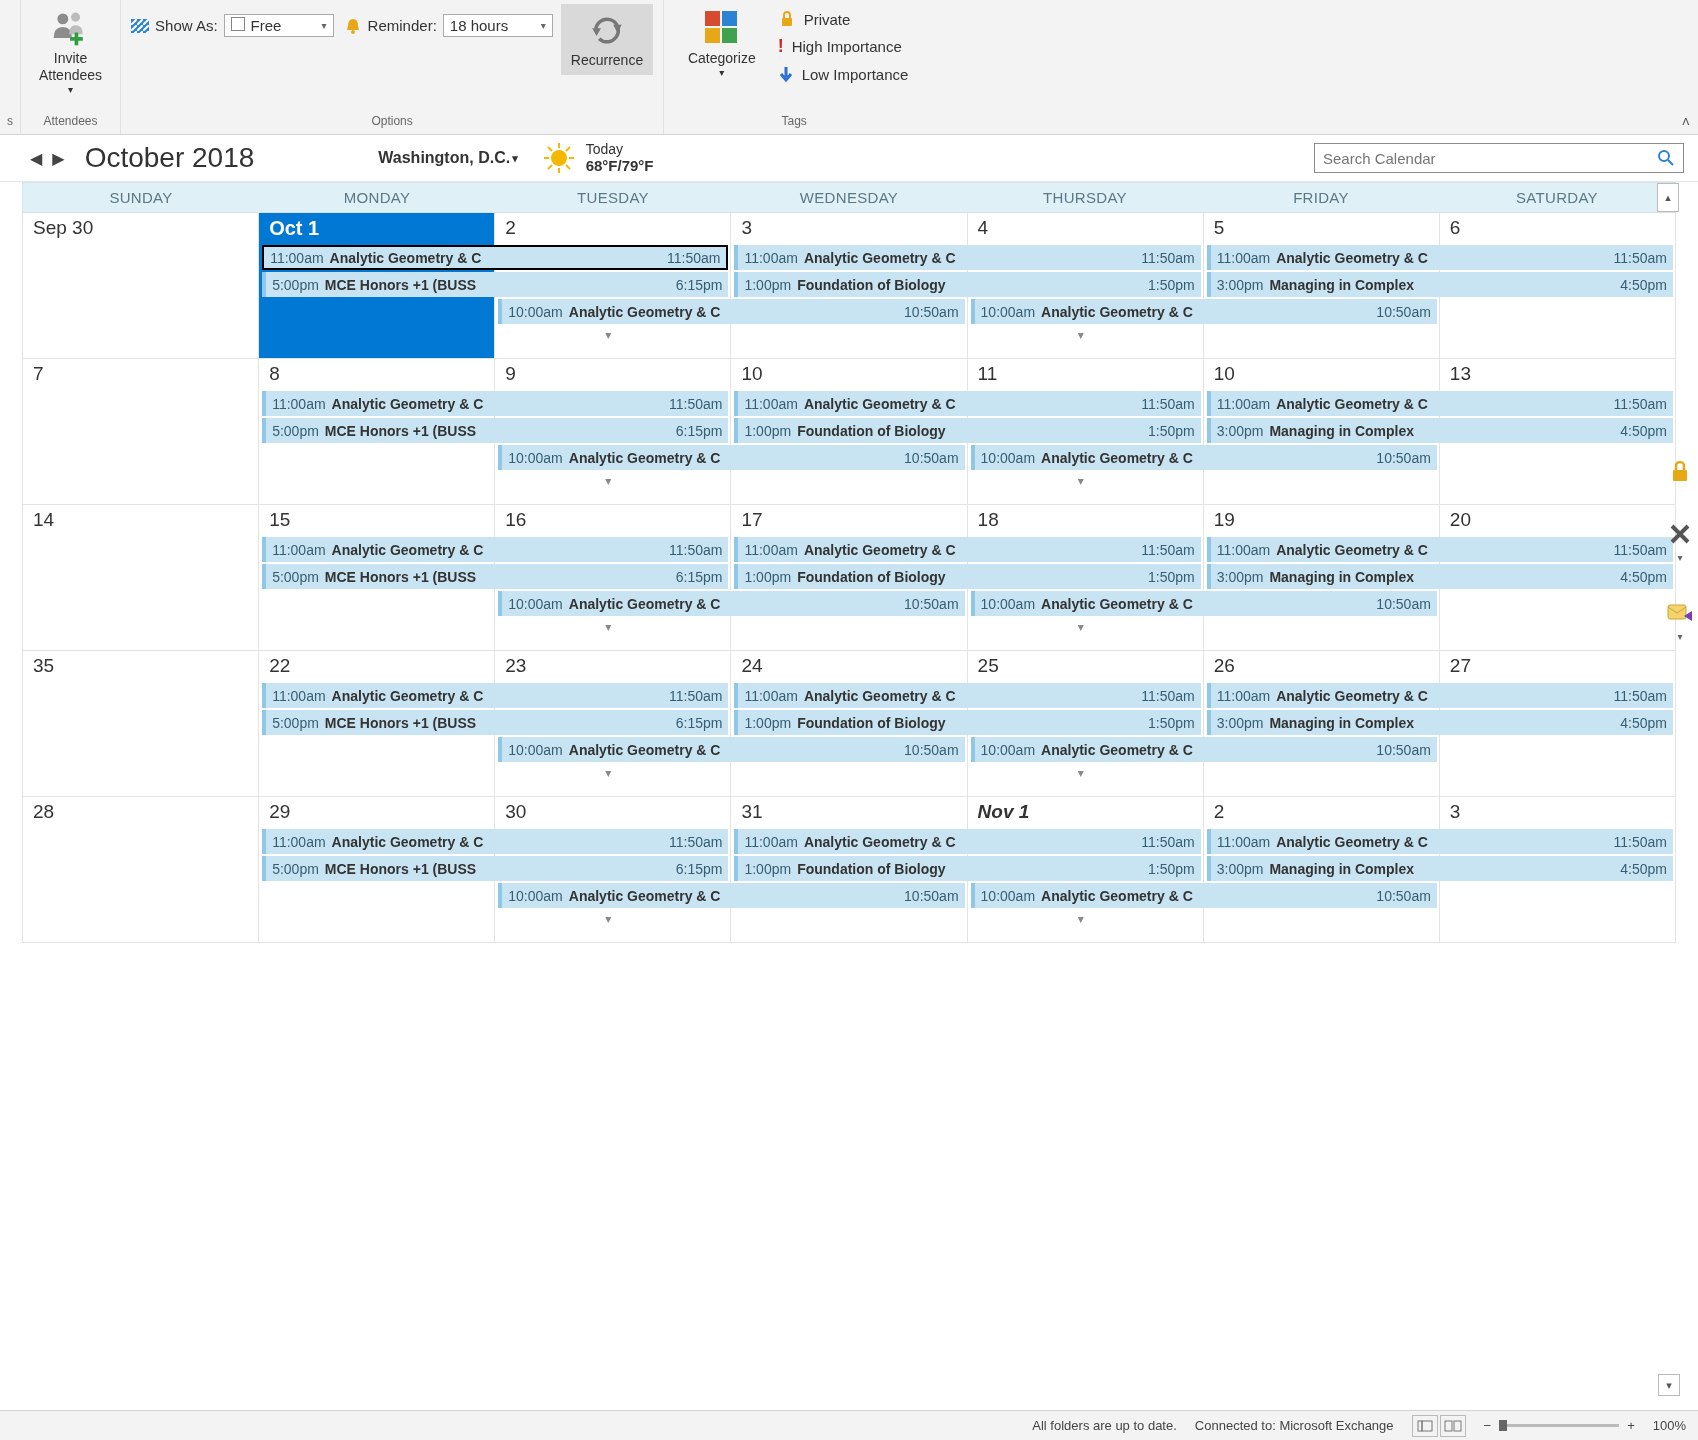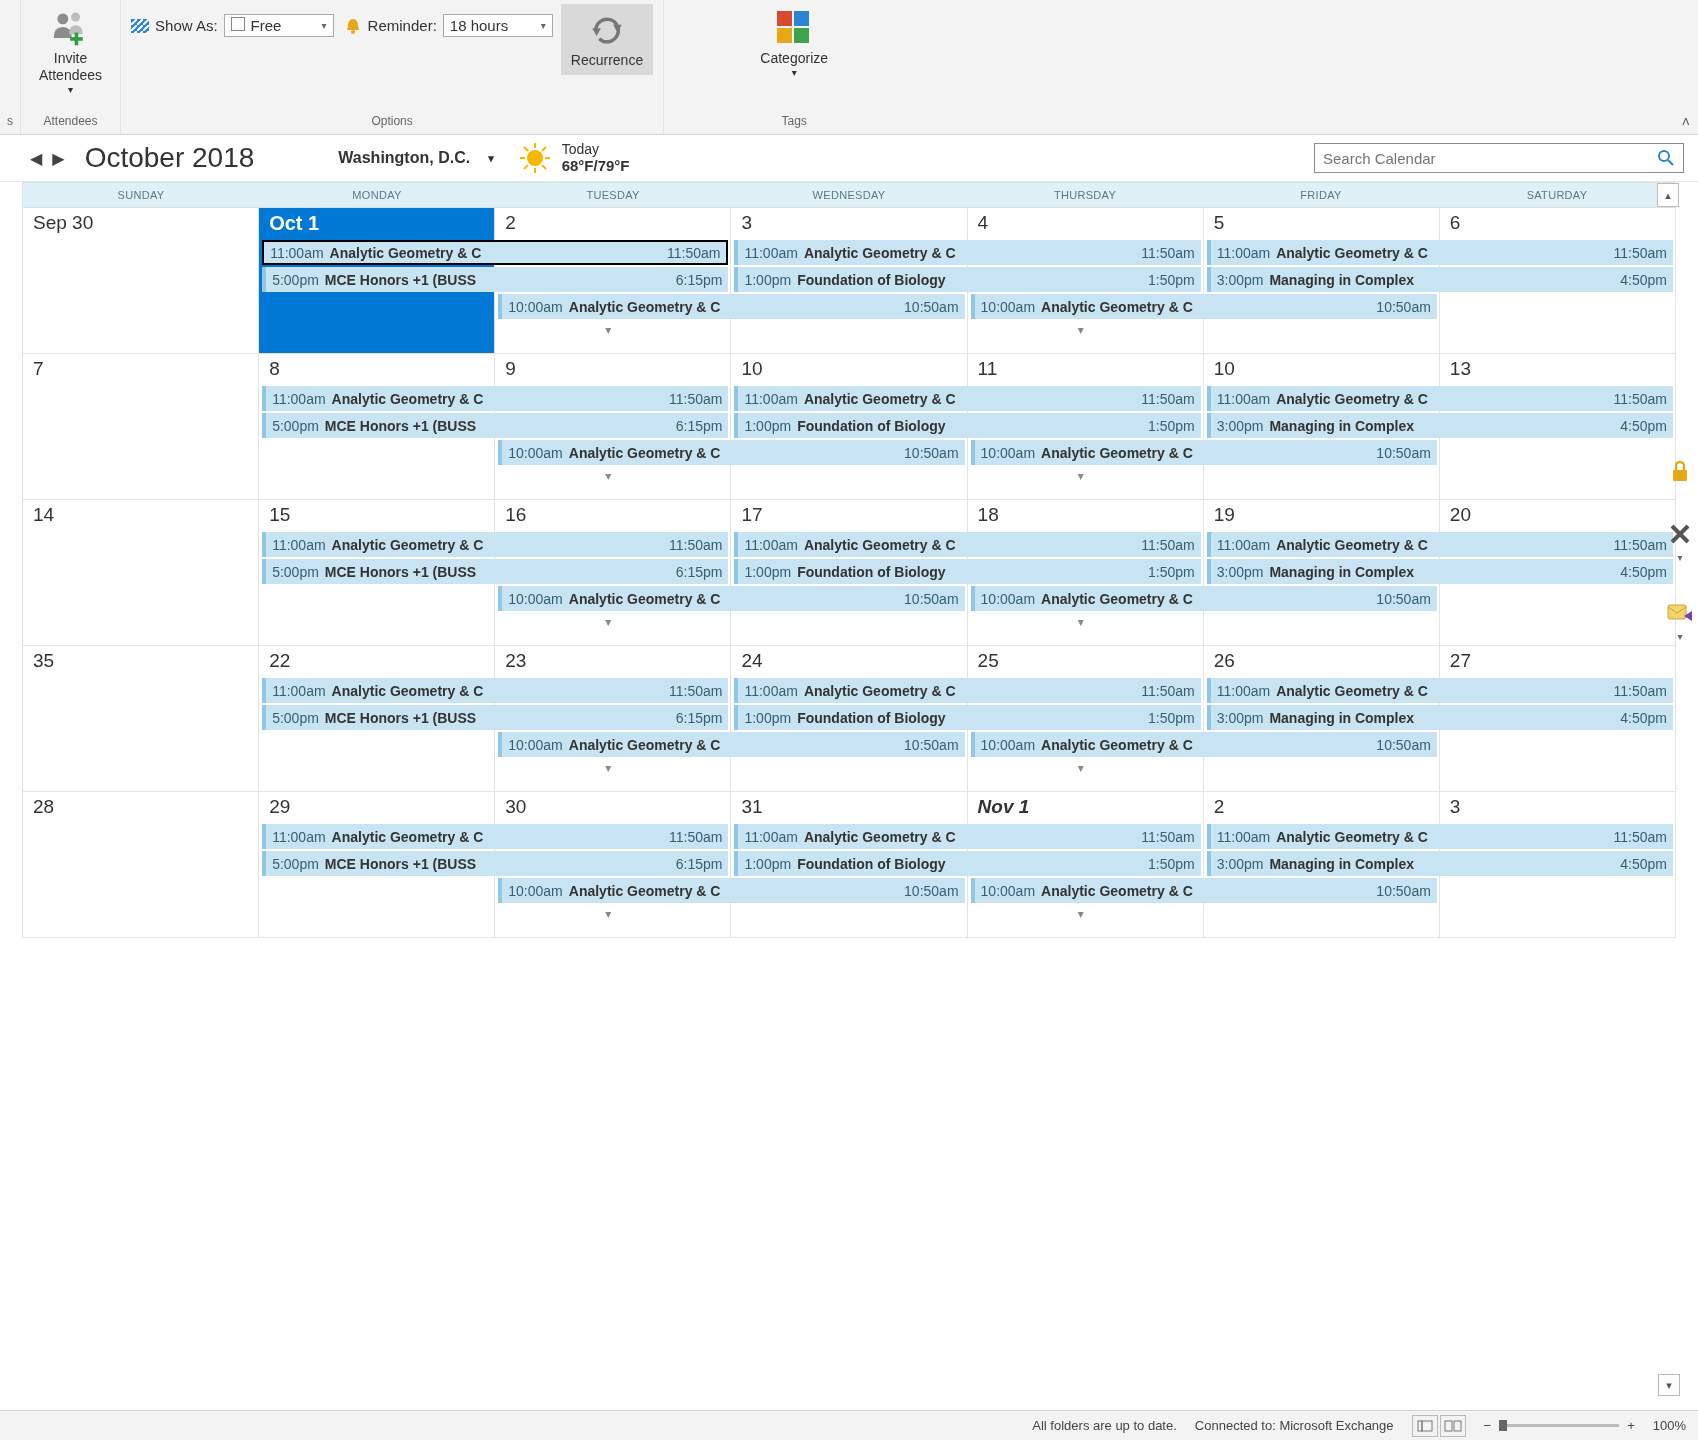--- a/index.html
+++ b/index.html
@@ -19,32 +19,32 @@
 .opt-sel .tri { font-size:10px; color:#666;}
 .tag-col { display:flex; flex-direction:column; gap:8px; padding-top:6px; font-size:15px;}
 .tag-row { display:flex; align-items:center; gap:8px;}
 .ribbon-collapse { position:absolute; right:8px; bottom:4px; font-size:14px; color:#555; cursor:pointer;}
 
 
 .cal-header { display:flex; align-items:center; padding:6px 14px 6px 30px; gap:20px; border-bottom:1px solid #e6e6e6; }
 .nav-arrows { display:flex; gap:10px; font-size:16px; color:#444; }
 .nav-arrows span { cursor:pointer; }
 .month-title { font-size:28px; color:#333; font-weight:400; }
-.loc-block { display:flex; align-items:center; gap:18px; font-size:16px; font-weight:600; margin-left:64px;}
+.loc-block { display:flex; align-items:center; gap:2px; font-size:16px; font-weight:600; margin-left:104px;}
 .loc-block .tri { font-size:11px;}
 .weather-block { display:flex; align-items:center; gap:10px; margin-left:4px;}
 .weather-text { line-height:1.15; font-size:14px;}
 .weather-text .temp { font-weight:700; font-size:15px;}
 .search-wrap { margin-left:auto; display:flex; align-items:center; border:1px solid #8b8b8b; background:#fff; width:370px; height:30px; padding:0 8px;}
 .search-wrap input { flex:1; border:none; outline:none; font-size:15px; color:#555;}
 .search-wrap .mag { color:#2b84d3; font-size:17px;}
 
 
 .dow-row { display:flex; background:#e0f0f7; border:1px solid #d6e4ea; margin:0 22px 0 22px; position:relative;}
-.dow-cell { flex:1; text-align:center; padding:6px 0; font-size:11px; color:#5b7885; letter-spacing:0.3px;}
+.dow-cell { flex:1; text-align:center; padding:6px 0; font-size:15px; color:#5b7885; letter-spacing:0.3px;}
 .scroll-up-btn { position:absolute; right:-4px; top:0; width:22px; height:100%; border:1px solid #bbb; background:#fff; display:flex; align-items:center; justify-content:center; font-size:11px; color:#555; cursor:pointer;}
 
 
 .cal-grid { margin:0 22px 0 22px; border-left:1px solid #e3e3e3; }
 .week-row { display:flex; position:relative; min-height:146px; }
 .day-cell { flex:1; border-right:1px solid #e3e3e3; border-bottom:1px solid #e3e3e3; position:relative; overflow:hidden;}
 .day-num { position:absolute; top:4px; left:10px; font-size:19px; color:#333; font-weight:400;}
 .day-cell.selected { background:#0078d4; }
 .day-cell.selected .day-num { color:#fff; font-weight:700; font-size:20px;}
 .day-cell.nextmonth .day-num { font-weight:700;font-style:italic; }
@@ -164,20 +164,43 @@
           <svg width="38" height="38">
               <rect x="2" y="2" width="15" height="15" fill="#d64b2f"></rect>
               <rect x="19" y="2" width="15" height="15" fill="#2b84d3"></rect>
               <rect x="2" y="19" width="15" height="15" fill="#e6a817"></rect>
               <rect x="19" y="19" width="15" height="15" fill="#3fa24d"></rect>
             </svg>
         </span>
         <span class="label">Categorize</span>
         <span style="font-size:10px;">▾</span>
       </div>
+      <div class="tag-col">
+        <div class="tag-row">
+          <span>
+              <svg width="18" height="18">
+                <rect x="4" y="8" width="10" height="8" rx="1" fill="#e6a817"></rect>
+                <path d="M6 8 V5 a3 3 0 0 1 6 0 V8" fill="none" stroke="#e6a817" stroke-width="2"></path>
+              </svg>
+            </span>
+          <span>Private</span>
+        </div>
+        <div class="tag-row">
+          <span style="color:#d02828;font-weight:900;font-size:18px;">!</span>
+          <span>High Importance</span>
+        </div>
+        <div class="tag-row">
+          <span>
+              <svg width="16" height="18">
+                <path d="M8 2 V12 M3 9 L8 15 L13 9" stroke="#2b6fd3" stroke-width="3" fill="none"></path>
+              </svg>
+            </span>
+          <span>Low Importance</span>
+        </div>
+      </div>
     </div>
     <div class="ribbon-group-label">Tags</div>
   </div>
 
   <span class="ribbon-collapse">˄</span>
 </div>
 
 <div class="cal-header">
   <div class="nav-arrows">
     <span>◀</span>

